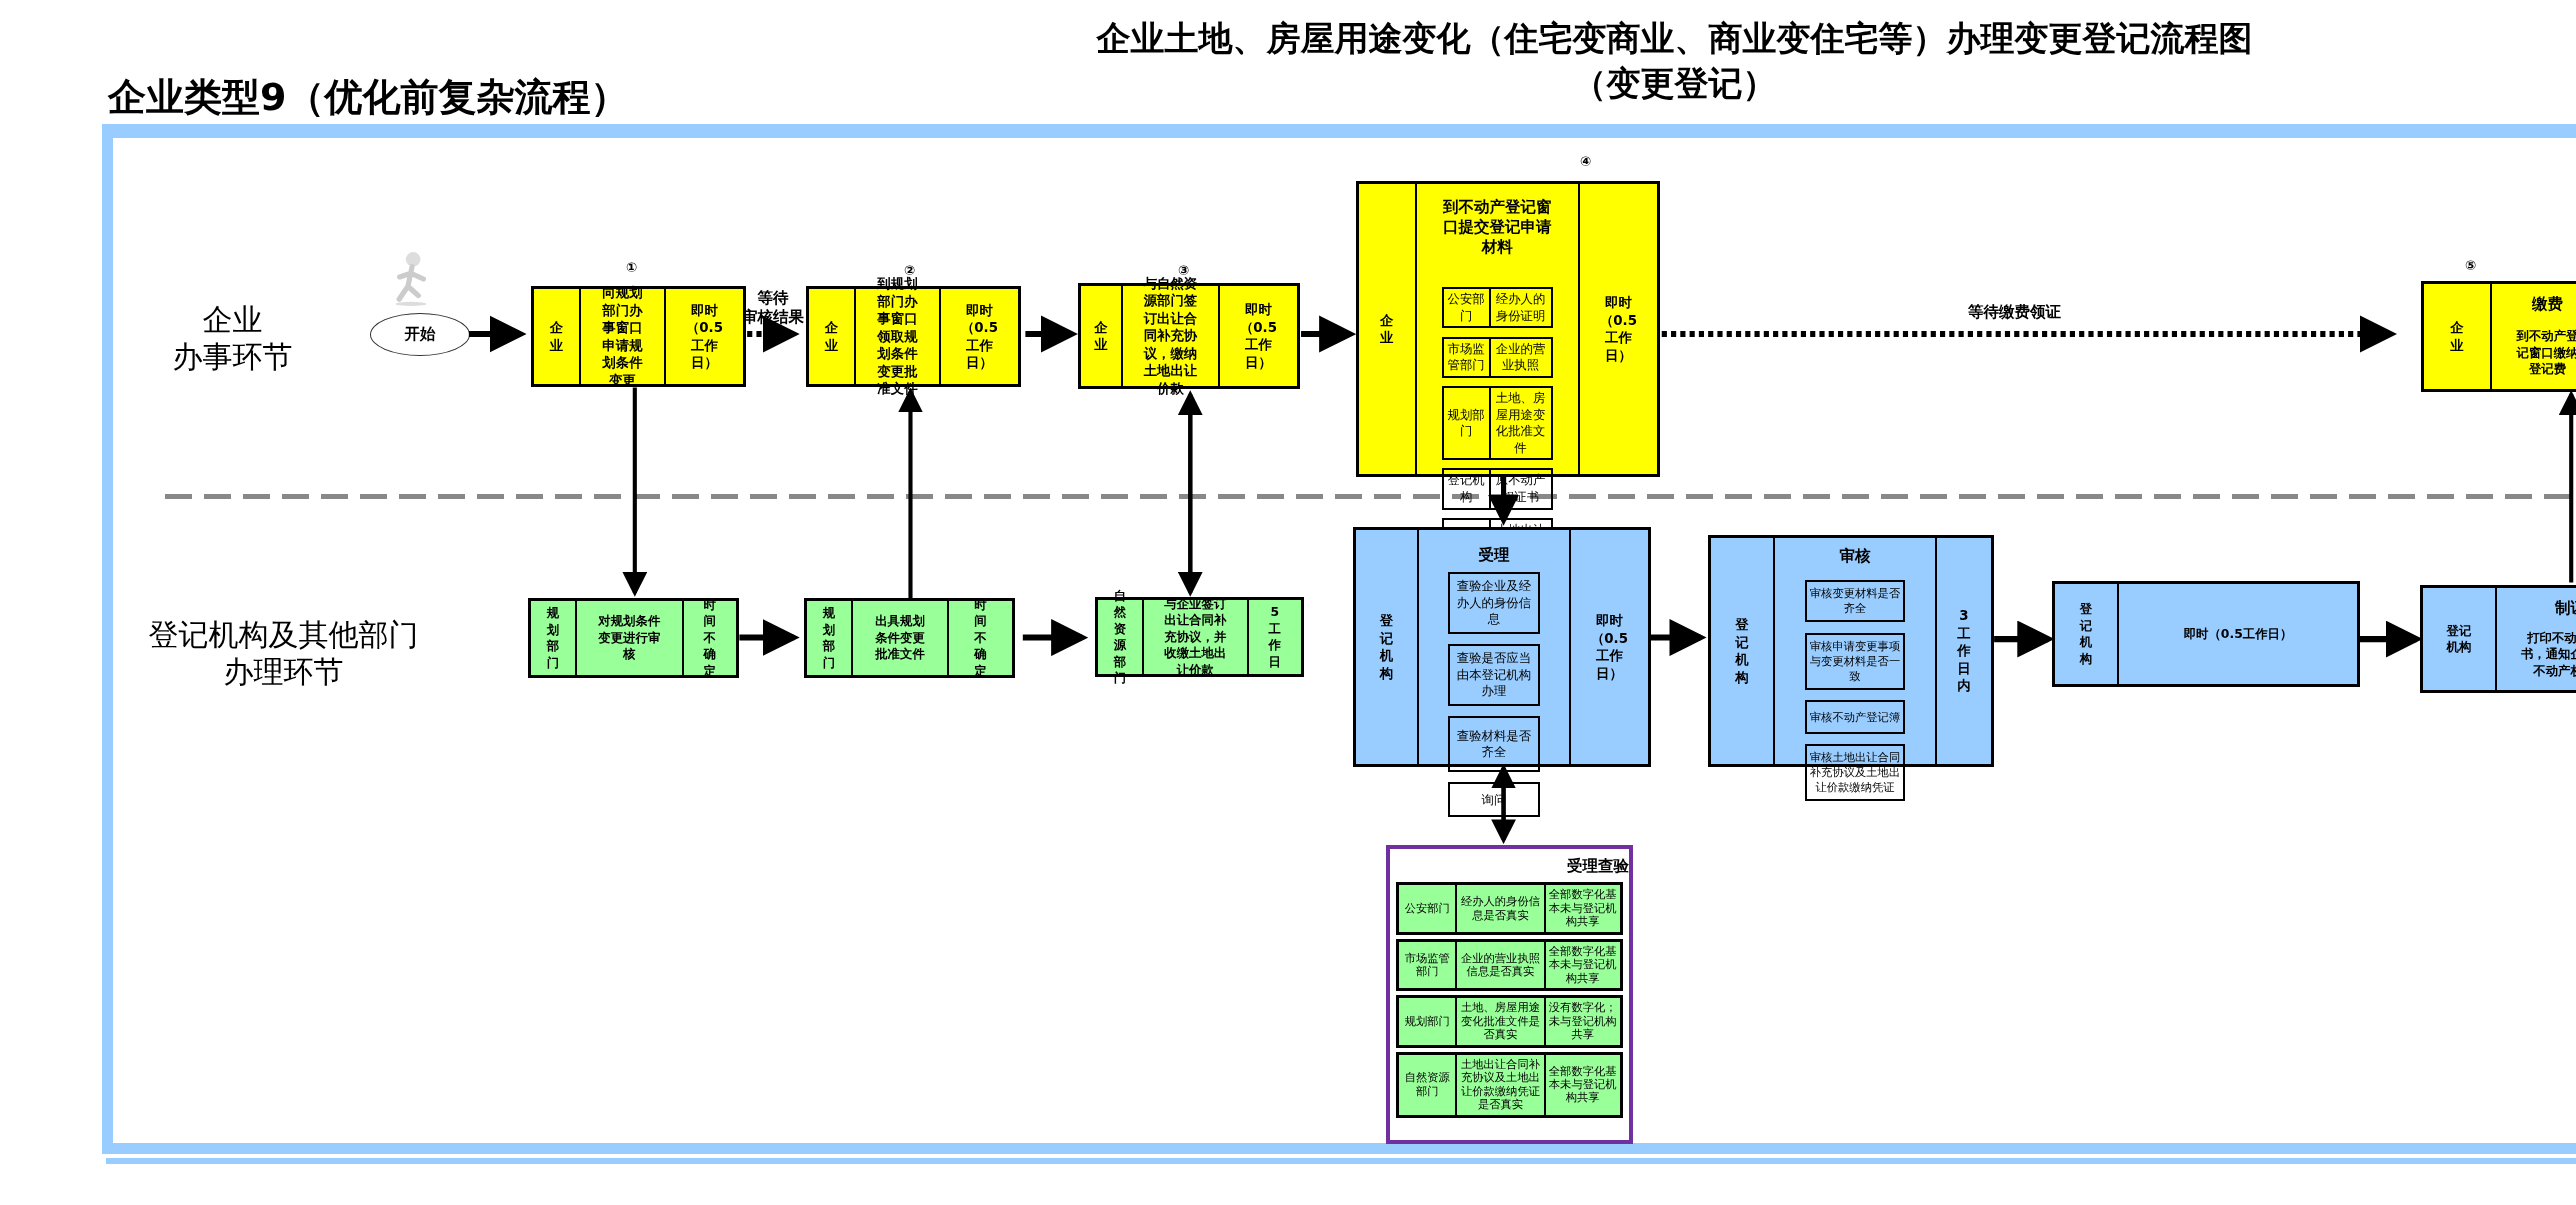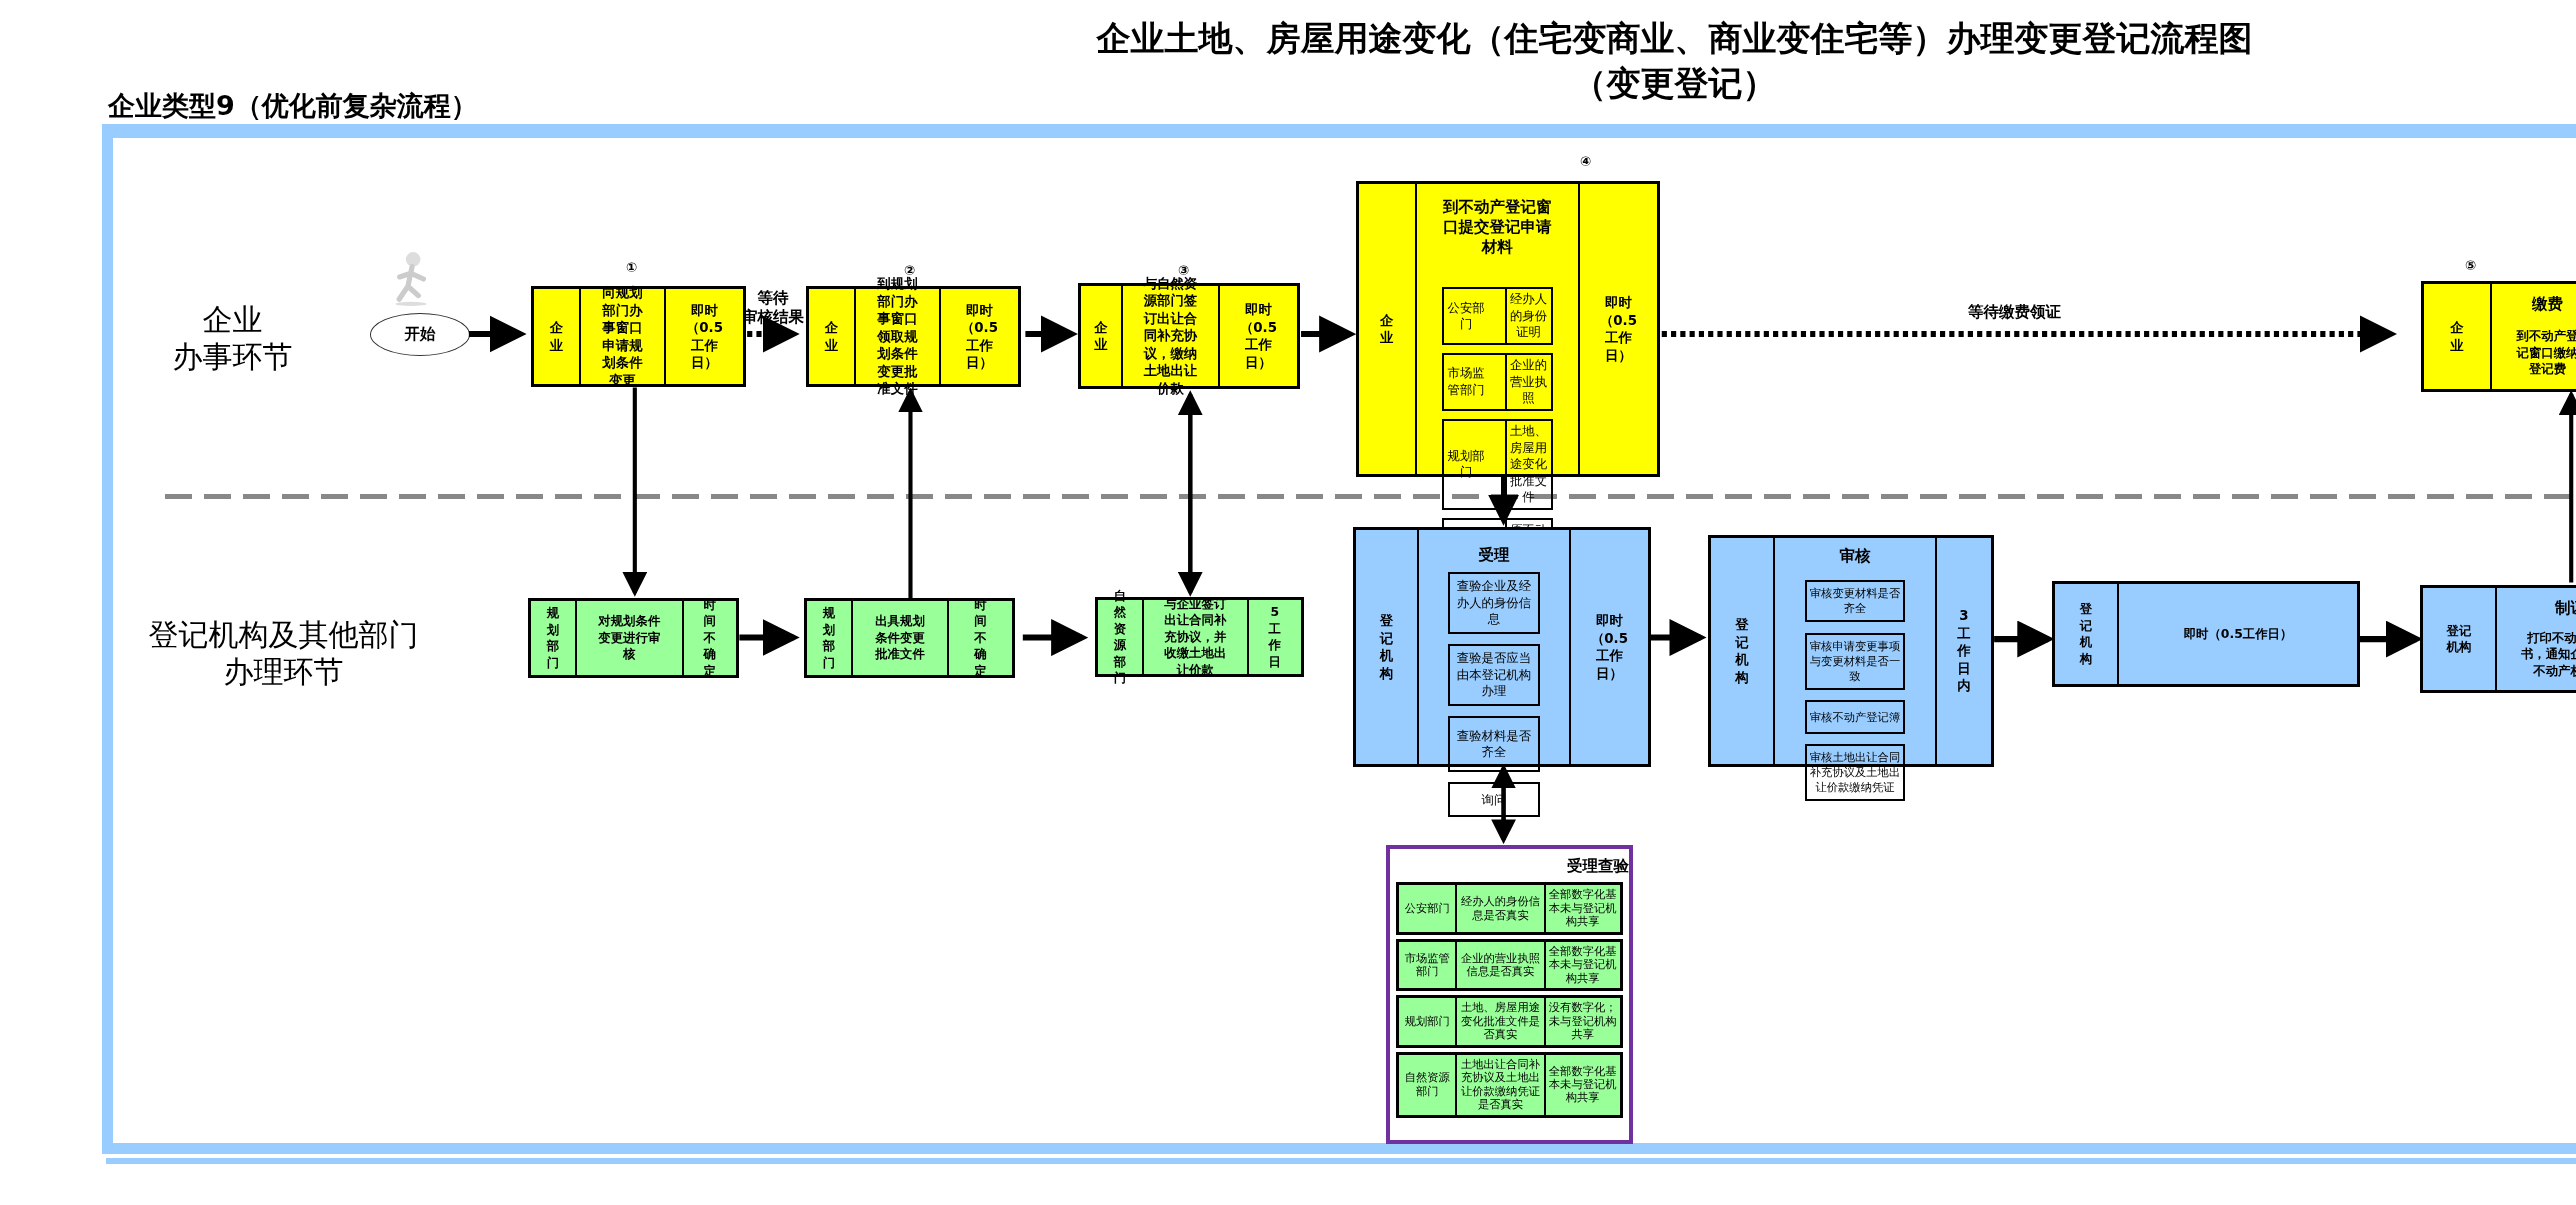--- a/index.html
+++ b/index.html
@@ -1,42 +1,42 @@
 <!DOCTYPE html>
 <html style="font-size:8.2px"><head>
 <meta charset="utf-8">
 <style>
   html, body { margin:0; padding:0; background:#ffffff; }
   body { width:3357px; height:1206px; position:relative; overflow:hidden;
          font-family:"DejaVu Sans","Liberation Sans",sans-serif; color:#000; }
   .abs { position:absolute; }
   .title-main { left:876px; top:15.5px; width:1597px; text-align:center; font-size:34px; font-weight:bold; line-height:44px; }
   .title-sub { left:876px; top:61px; width:1597px; text-align:center; font-size:34px; font-weight:bold; line-height:44px; }
-  .type-label { left:108px; top:88px; font-size:27px; font-weight:bold; }
+  .type-label { left:108px; top:72px; font-size:38px; font-weight:bold; }
   .frame { left:102px; top:124px; width:3189px; height:1030px; border:11.3px solid #99ccff; border-top-width:14.4px; box-sizing:border-box; background:#fff; }
   .frame-shadow { left:106px; top:1158px; width:3193px; height:6.2px; background:#99ccff; }
   .lane-label { text-align:center; font-family:"DejaVu Serif","Liberation Serif",serif; font-size:30px; line-height:37px; }
   .divider { left:165px; top:494px; width:3086px; height:5.2px;
      background:repeating-linear-gradient(90deg,#888 0 27px,transparent 27px 39px); }
   .box { position:absolute; display:flex; border:3.1px solid #000; box-sizing:border-box; }
   .yellow { background:#ffff00; }
   .blue { background:#99ccff; }
   .green { background:#99ff99; }
   .col { display:flex; flex-direction:column; align-items:center; justify-content:center; text-align:center; font-weight:bold; box-sizing:border-box; padding:20px; }
   .col + .col { border-left:2.6px solid #000; }
   .fs22 { font-size:11.3px; line-height:15px; }
   .fs24 { font-size:12.4px; line-height:16.5px; }
   .fs26 { font-size:13.4px; line-height:17.5px; }
   .fs30 { font-size:15.5px; line-height:19.6px; }
   .step-no { font-size:13.4px; font-weight:bold; text-align:center; width:31px; }
   .term { position:absolute; border:1px solid #333; border-radius:50%/50%; background:#fff; display:flex; align-items:center; justify-content:center; font-size:15.5px; font-weight:bold; }
   .arrow-note { font-size:15.5px; font-weight:bold; text-align:center; line-height:18.5px; }
   .inner-tbl { display:flex; border:2.6px solid #000; margin:4.1px 0; width:88%; }
   .inner-tbl > div { display:flex; align-items:center; justify-content:center; text-align:center; font-weight:normal; padding:2.1px; }
-  .inner-tbl > div + div { border-left:2.1px solid #000;margin-left:16px; }
+  .inner-tbl > div + div { border-left:2.1px solid #000; }
   .sub-box { border:2.6px solid #000; width:76%; margin:5.2px 0; padding:4.1px 2.1px; text-align:center; font-weight:normal; }
   .checkpanel { left:1386px; top:845px; width:247px; height:299px; border:4.6px solid #7030a0; box-sizing:border-box; background:#fff; }
   .check-row { display:flex; border:3.1px solid #000; margin:4.1px 6.2px; background:#99ff99; }
   .check-row > div { display:flex; align-items:center; justify-content:center; text-align:center; font-size:11.3px; line-height:13.4px; padding:3.1px 2.1px; }
   .check-row > div + div { border-left:2.6px solid #000; }
 </style>
 </head>
 <body>
 
 <div class="abs title-main">企业土地、房屋用途变化（住宅变商业、商业变住宅等）办理变更登记流程图</div>

